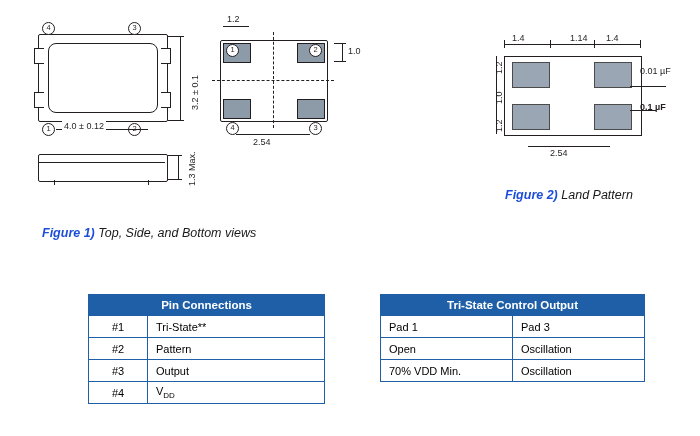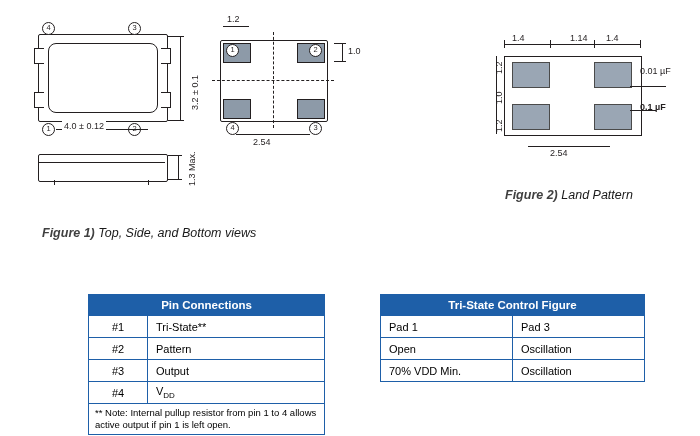--- a/index.html
+++ b/index.html
@@ -13,21 +13,21 @@
   }
   .abs{position:absolute;}
   .fig-caption{
     font-size:12.5px;
     font-style:italic;
     color:#1a1a1a;
   }
   .fig-caption b{
     font-weight:bold;
     font-style:italic;
-    color:#404040;
+    color:#1d4ed8;
   }
   
   #fig1{left:20px;top:10px;width:330px;height:200px;}
   .pkg-outline{
     position:absolute;
     border:1.5px solid #231f20;
     background:#ffffff;
     border-radius:2px;
   }
   .pkg-inner{
@@ -223,30 +223,27 @@
     <td>Pattern</td>
   </tr>
   <tr>
     <td style="text-align:center;">#3</td>
     <td>Output</td>
   </tr>
   <tr>
     <td style="text-align:center;">#4</td>
     <td>V<span class="sub">DD</span></td>
   </tr>
-  <tr>
-    <td class="note-cell" colspan="2">** Note: Internal pullup resistor from pin 1 to 4 allows active output if pin 1 is left open.</td>
-  </tr>
 </tbody>
   </table>
 
 <table class="abs" id="tbl2">
   <tbody>
       <tr>
-    <th class="tbl-hdr" colspan="2">Tri-State Control Figure</th>
+    <th class="tbl-hdr" colspan="2">Tri-State Control Output</th>
   </tr>
   <tr>
     <td style="width:115px;">Pad 1</td>
     <td style="width:115px;">Pad 3</td>
   </tr>
   <tr>
     <td>Open</td>
     <td>Oscillation</td>
   </tr>
   <tr>

